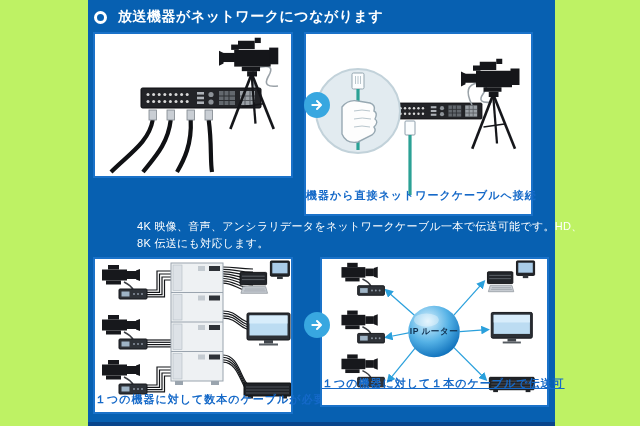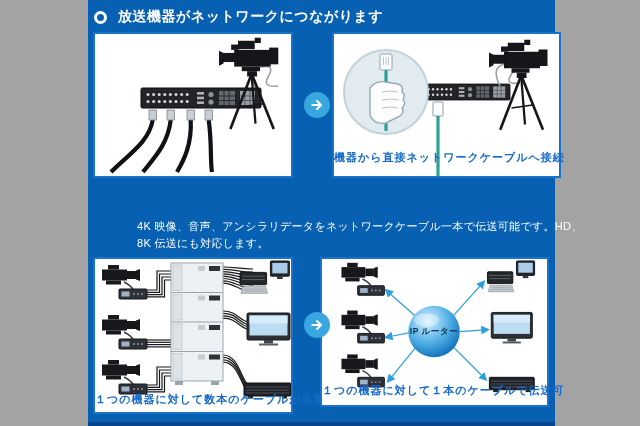--- a/index.html
+++ b/index.html
@@ -1,40 +1,40 @@
 <!DOCTYPE html>
 <html><head>
 <meta charset="utf-8">
 <style>
   * { margin:0; padding:0; box-sizing:border-box; }
   html,body { background:#fff; }
   body { font-family:"Liberation Sans","DejaVu Sans",sans-serif; }
-  .stage { position:relative; width:640px; height:426px; background:#a3a3a3; overflow:hidden; }
+  .stage { position:relative; width:640px; height:426px; background:#bef264; overflow:hidden; }
   .content { position:absolute; left:88px; top:0; width:467px; height:426px; background:#0760b1; }
   .bottom-edge { position:absolute; left:0; bottom:0; width:100%; height:4px; background:#08458c; }
 
   .sec-head { position:absolute; left:6px; display:flex; align-items:center; gap:11px; }
   .ring { width:13px; height:13px; border:3.5px solid #ffffff; border-radius:50%; flex:0 0 auto; }
   .sec-title { font-size:14px; font-weight:bold; color:#ffffff; letter-spacing:0.5px; white-space:nowrap; }
 
   .desc { position:absolute; left:7px; top:218px; width:453px; color:#ffffff; font-size:11px;
           line-height:1.55; letter-spacing:0.3px;margin-left:42px; }
 
   .panel { position:absolute; background:#ffffff; border:2px solid #1a72c9; }
   .panel svg.illus { position:absolute; left:0; top:0; width:100%; height:100%; display:block; }
   .panel1 { left:5px;   top:32px;  width:200px; height:146px; }
-  .panel2 { left:244px; top:32px;  width:229px; height:146px; }
+  .panel2 { left:216px; top:32px;  width:229px; height:184px; }
   .panel3 { left:5px;   top:257px; width:200px; height:157px; }
   .panel4 { left:232px; top:257px; width:229px; height:150px; }
 
   .caption { position:absolute; left:0; width:100%; text-align:center; color:#1569c8;
              font-size:11px; font-weight:bold; letter-spacing:1px; white-space:nowrap; }
   .cap-p2 { bottom:11px; }
   .cap-p3 { bottom:5px; }
-  .cap-p4 { bottom:7px; }
+  .cap-p4 { bottom:14px;text-decoration:underline; }
 
   .arrow { position:absolute; width:26px; height:26px; border-radius:50%; background:#38a7e0;
            display:flex; align-items:center; justify-content:center; z-index:5; }
   .arrow svg { width:16px; height:16px; display:block; }
   .arrow1 { left:216px; top:92px; }
   .arrow2 { left:216px; top:312px; }
 </style>
 </head>
 <body>
 

